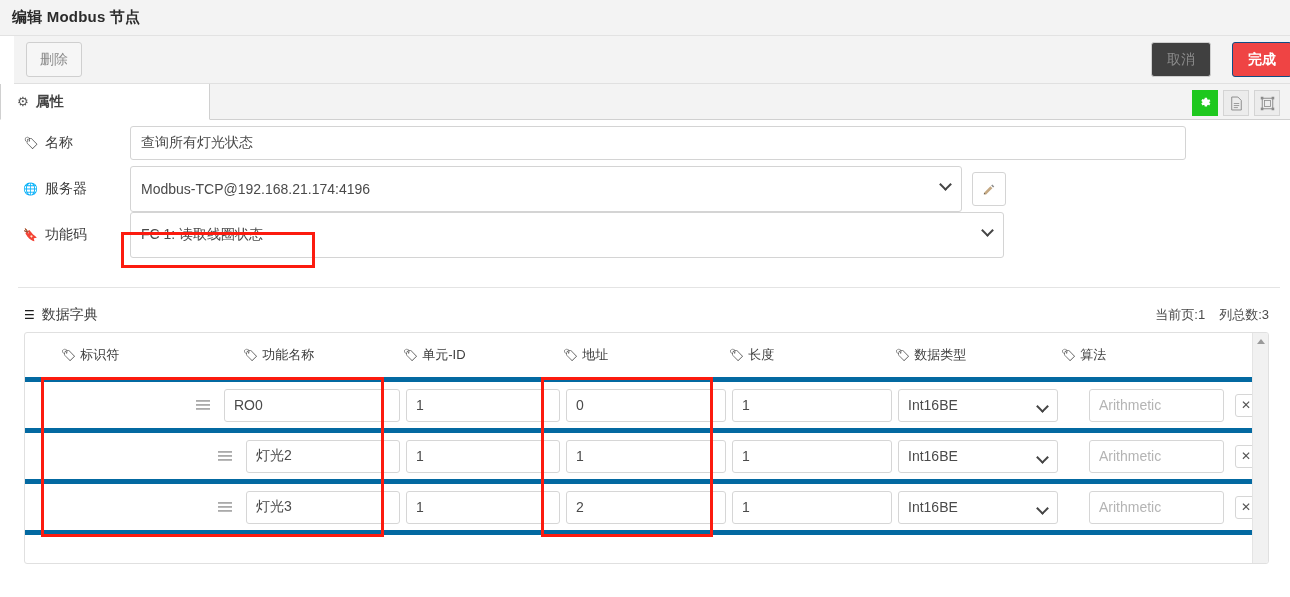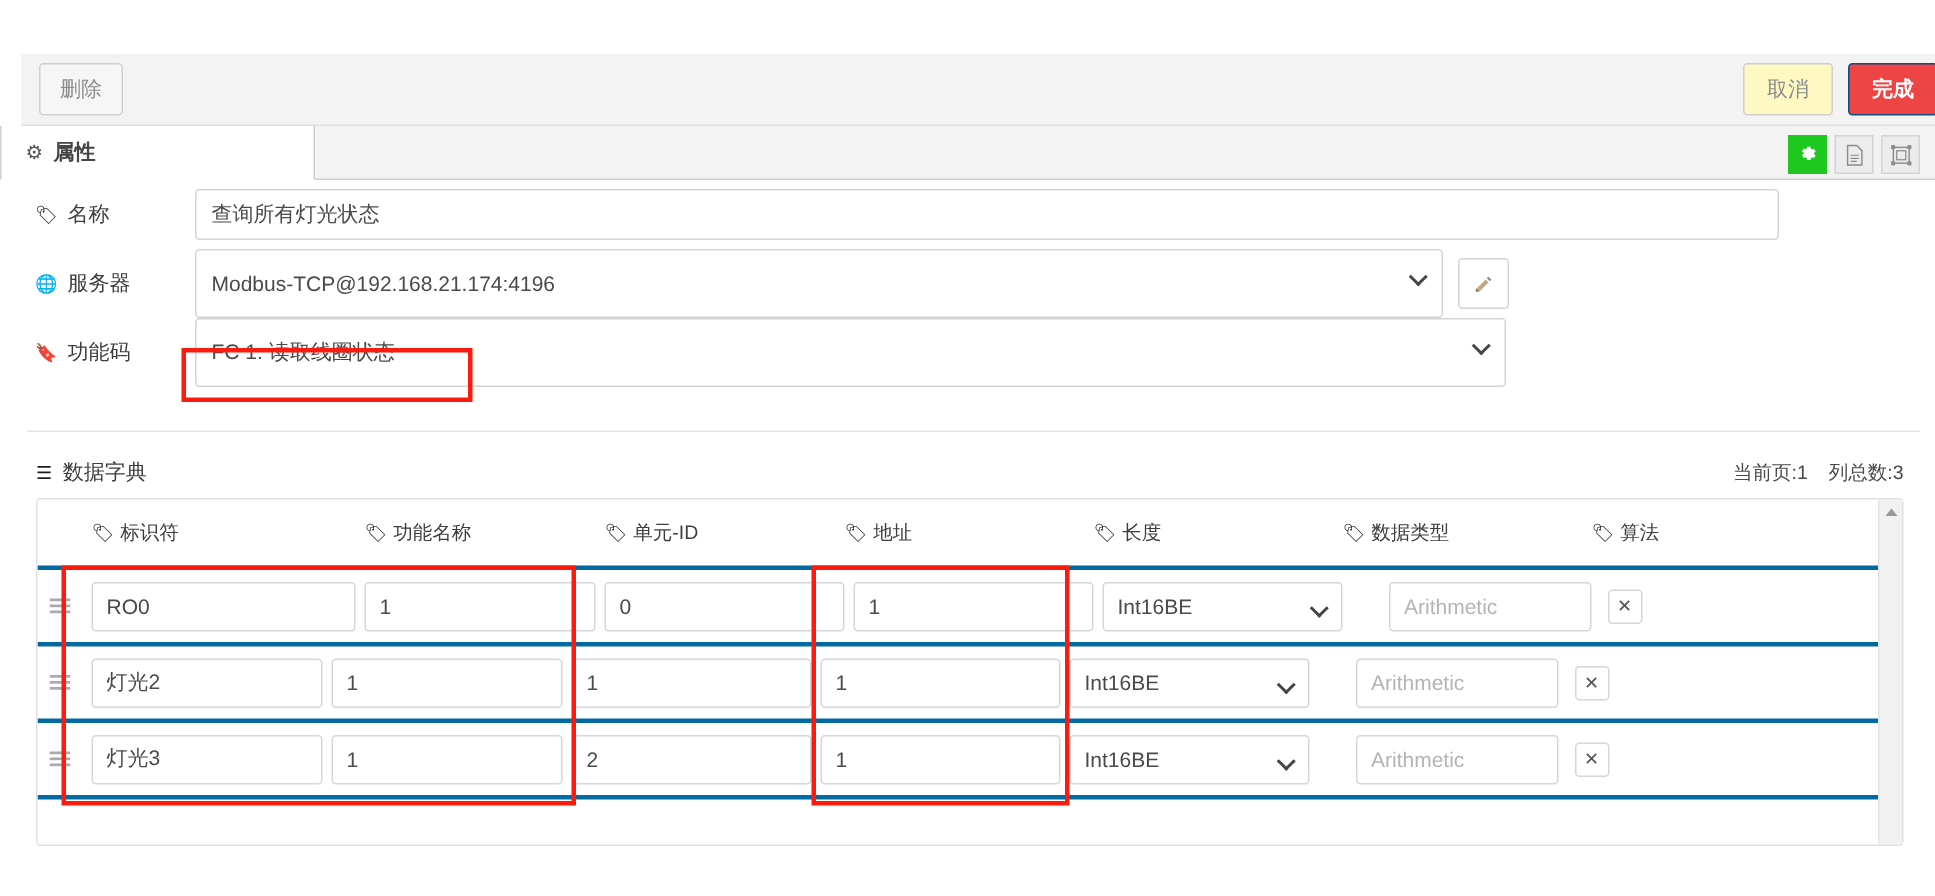--- a/index.html
+++ b/index.html
@@ -30,21 +30,21 @@
     display: flex; align-items: center; padding: 0 12px;
   }
   .btn {
     font-family: "Liberation Sans", sans-serif;
     font-size: 14px; border-radius: 3px; cursor: pointer;
     display: inline-flex; align-items: center; justify-content: center;
     background: #f6f6f6; border: 1px solid #cfcfcf; color: #8b8b8b;
   }
   .btn-delete { width: 56px; height: 35px; background: #f6f6f6; }
   .spacer { flex: 1; }
-  .btn-cancel { width: 60px; height: 35px; margin-right: 10px; background: #fef9c3; }
+  .btn-cancel { width: 60px; height: 35px; margin-right: 21px; background: #404040; }
   .btn-done {
     width: 60px; height: 35px; background: #ef4444; border: 1px solid #0e4d84;
     color: #ffffff; font-weight: bold;
   }
 
   
   .tabstrip {
     position: absolute; left: 0; top: 84px; width: 1290px; height: 36px;
     background: #f3f3f3; border-bottom: 1px solid #d0d0d0;
     display: flex; align-items: flex-end;
@@ -115,21 +115,21 @@
   .table-box {
     position: absolute; left: 24px; top: 332px; width: 1245px; height: 232px;
     border: 1px solid #e0e0e0; border-radius: 3px; background: #fff; overflow: hidden;
   }
   .tbl-header { display: flex; height: 44px; align-items: center; }
   .th {
     font-size: 13px; color: #3d3d3d; display: flex; align-items: center; gap: 4px;
     padding-left: 6px;
   }
   .tbl-row {
-    display: flex; height: 51px; align-items: center; border-top: 3px solid #0369a1;
+    display: flex; height: 51px; align-items: center; border-top: 5px solid #0369a1; justify-content: flex-end;
   }
   .cell { display: flex; align-items: center; padding-left: 6px; }
   .handle { width: 30px; display: flex; justify-content: center; }
   .tinp {
     height: 33px; border: 1px solid #d6d6d6; border-radius: 3px; background: #fff;
     font-size: 14px; color: #4a4a4a; padding: 0 9px;
     display: flex; align-items: center; width: 100%;
   }
   .tinp.ph { color: #b4b4b4; margin-left: 25px; }
   .tsel {
@@ -177,20 +177,23 @@
   #anno-ids  { left: 41px;  top: 377px; width: 343px; height: 160px; }
   #anno-addr { left: 541px; top: 377px; width: 172px; height: 160px; }
 
   .label-icon { font-size: 12px; color: #1c1c1c; }
 </style>
 </head>
 <body>
 
 <div id="app">
 
+  <div class="titlebar">
+    <div class="title">编辑 Modbus 节点</div>
+  </div>
 
   <div class="actionbar">
     <div class="btn btn-delete">删除</div>
     <div class="spacer"></div>
     <div class="btn btn-cancel">取消</div>
     <div class="btn btn-done">完成</div>
   </div>
 
   <div class="tabstrip">
     <div class="tab">

